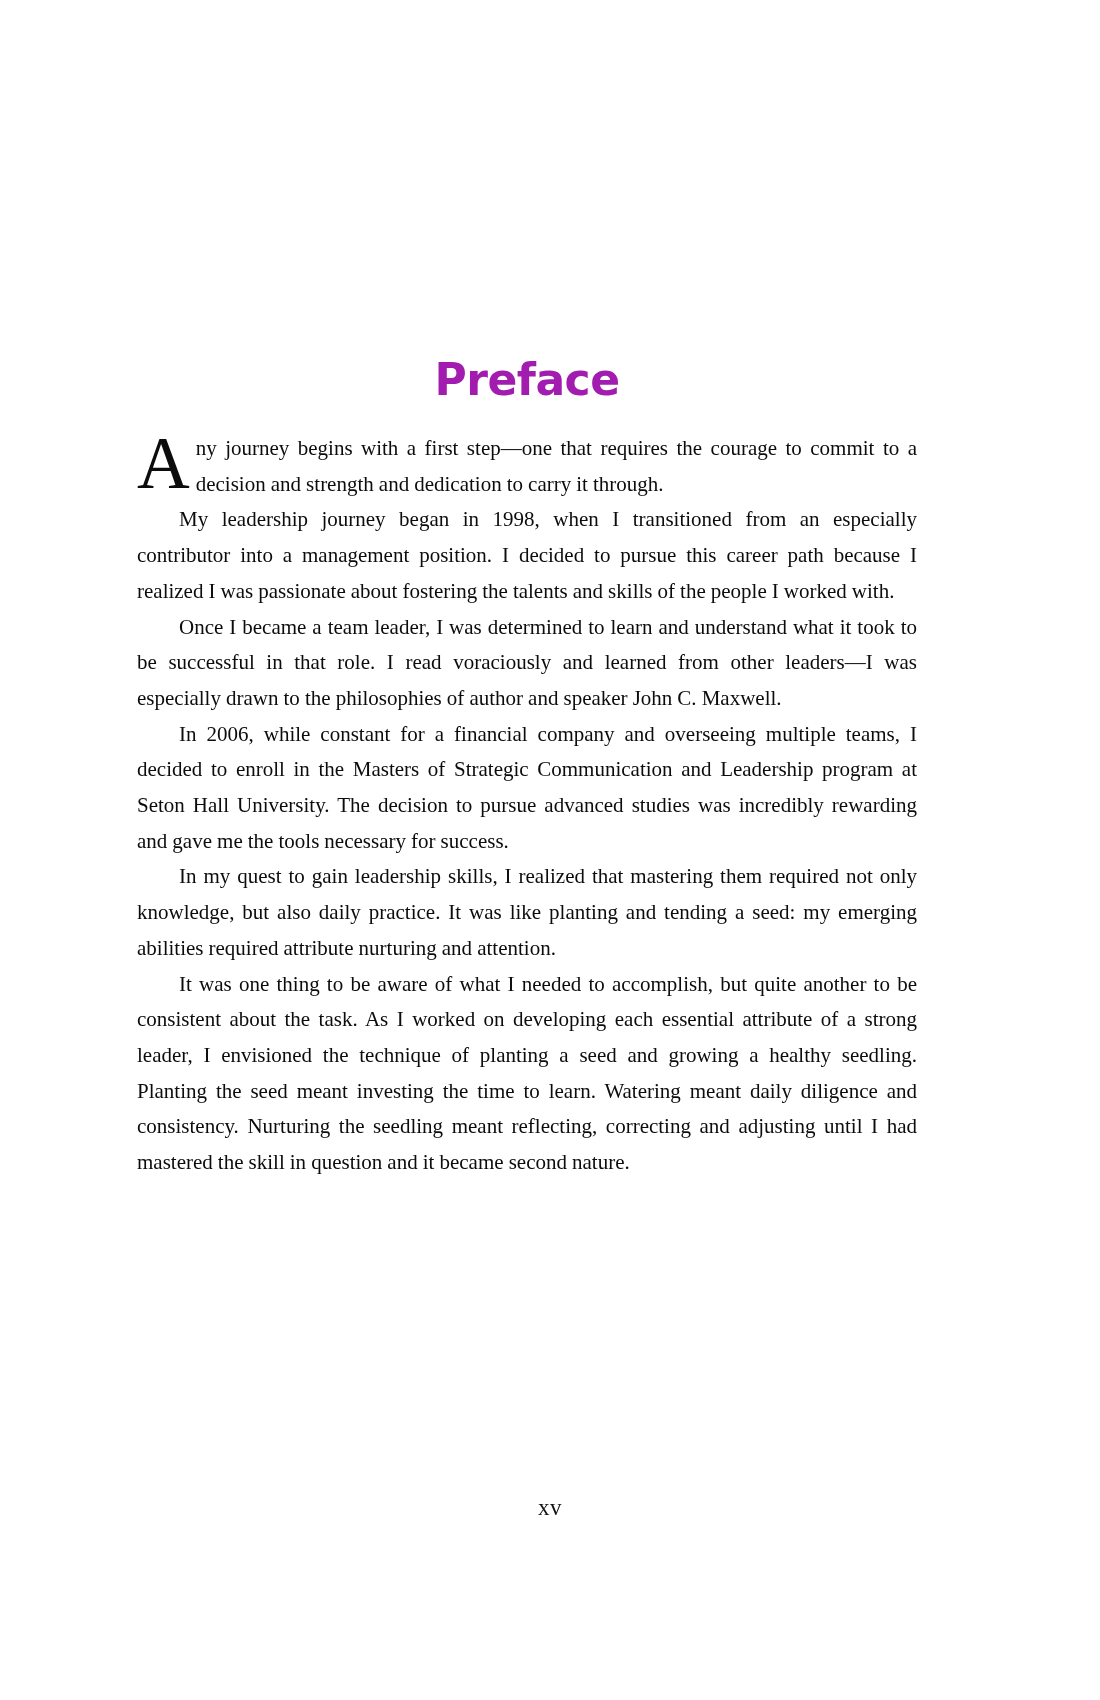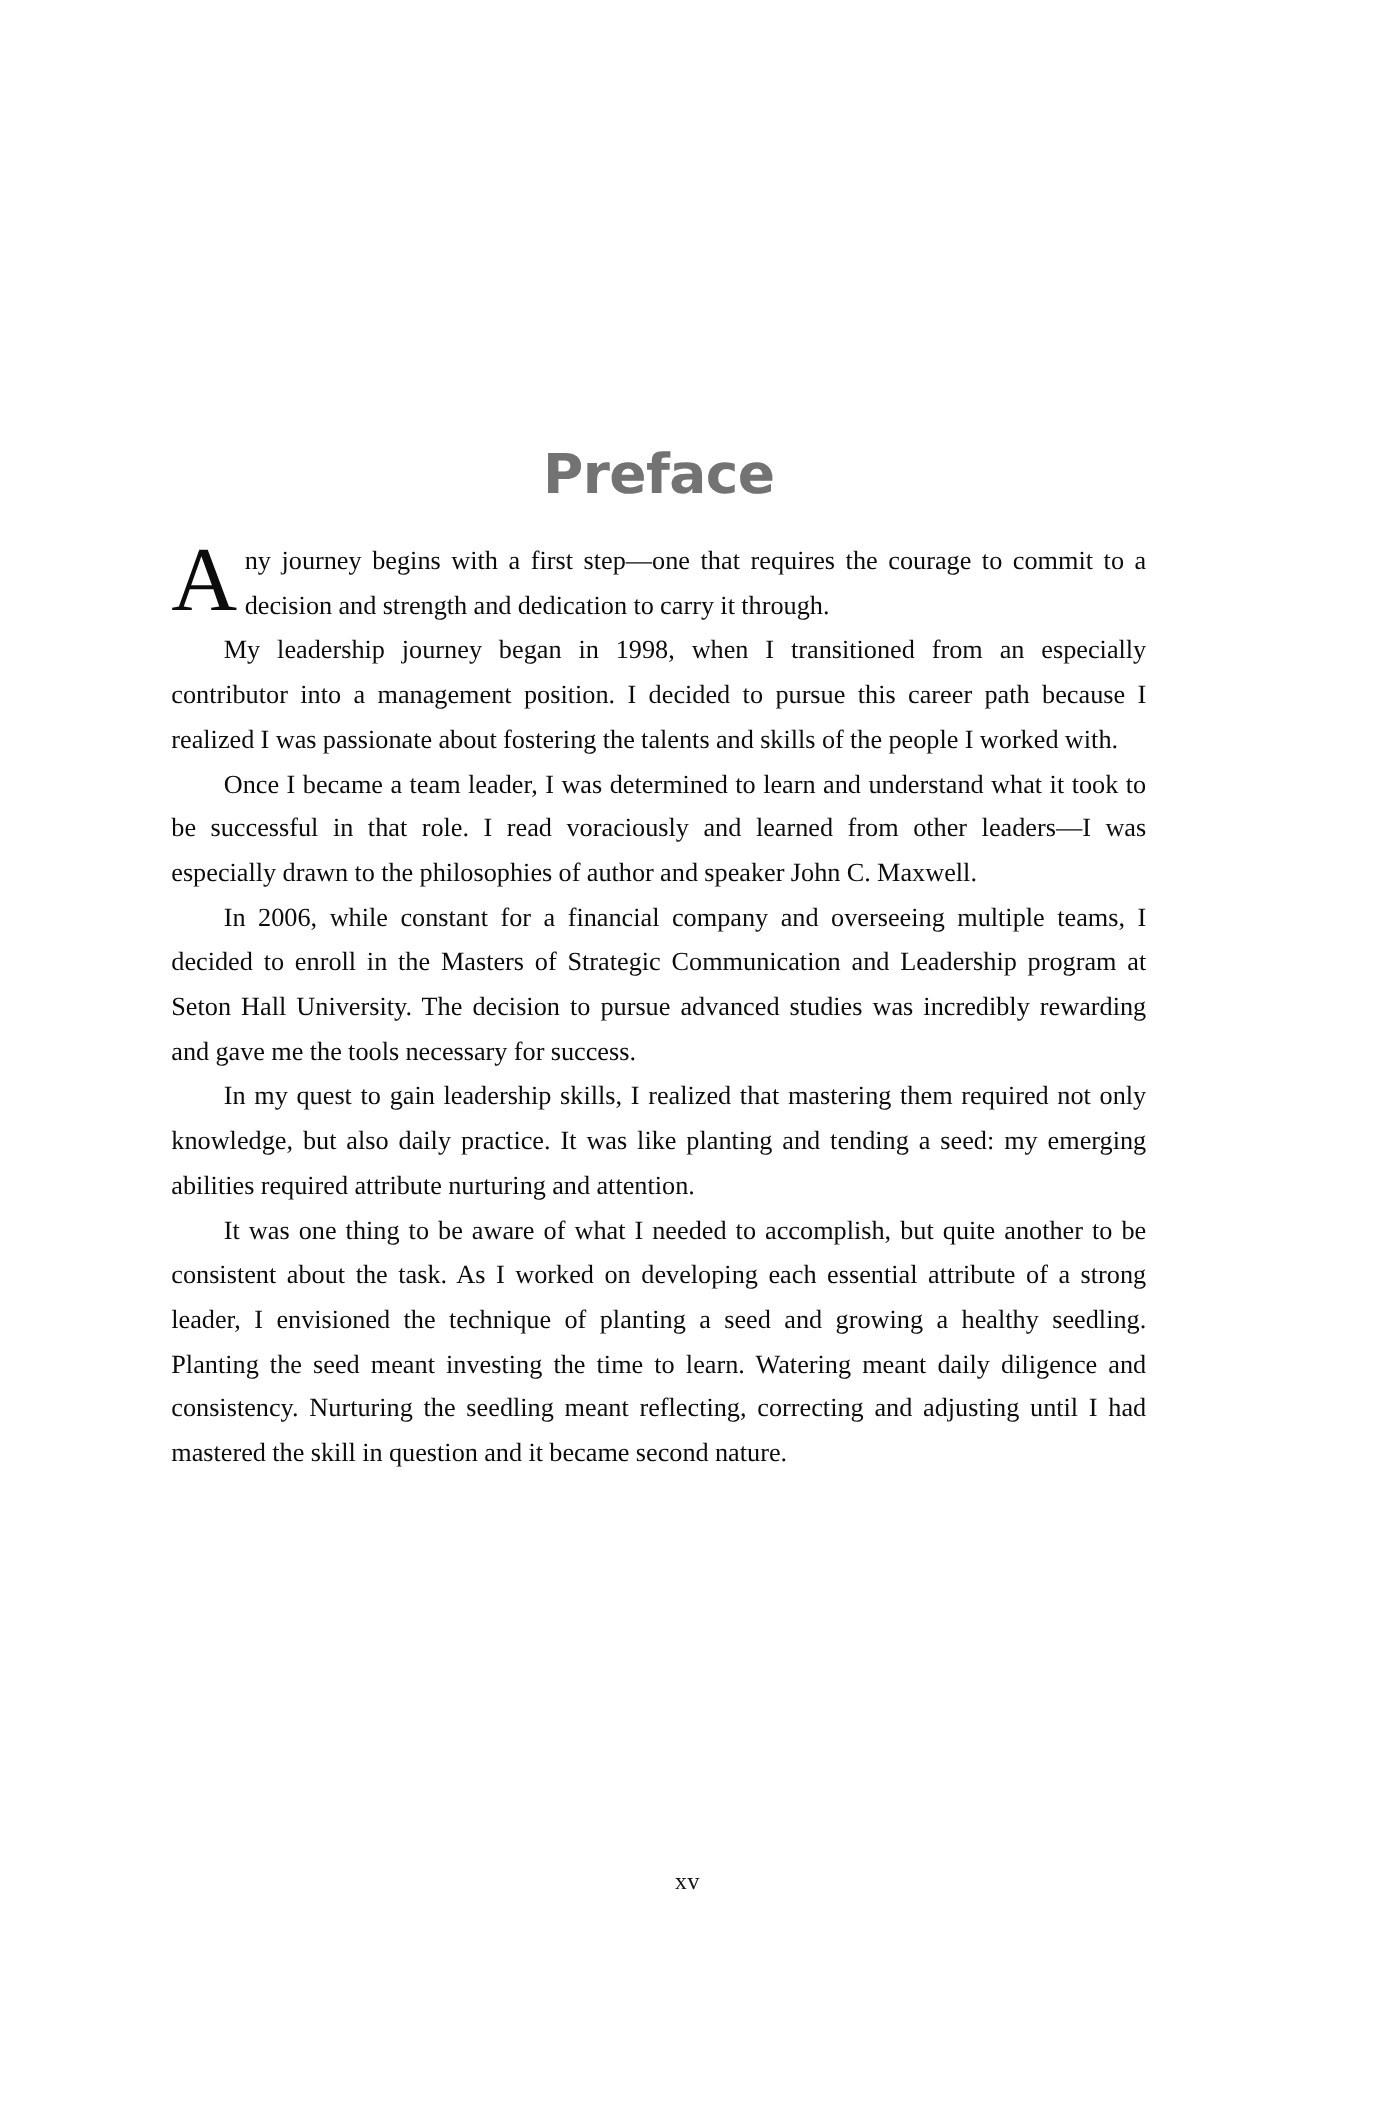--- a/index.html
+++ b/index.html
@@ -20,21 +20,21 @@
     left: 137px;
     top: 0;
     width: 780px;
   }
   .chapter-title {
     font-family: "DejaVu Sans", sans-serif;
     font-weight: bold;
     font-size: 44px;
     letter-spacing: -0.5px;
     text-align: center;
-    color: #737373;
+    color: #a21caf;
     margin: 0;
     padding-top: 358px;
     line-height: 1.0;
   }
   .body-block {
     margin-top: 29px;
   }
   p.para {
     font-family: "Liberation Serif", "DejaVu Serif", serif;
     font-size: 21px;
@@ -62,21 +62,21 @@
     margin-left: 0px;
     color: #0c0c0c;
   }
   .folio {
     position: absolute;
     left: 0;
     right: 0;
     top: 1495px;
     text-align: center;
     font-family: "Liberation Serif", "DejaVu Serif", serif;
-    font-size: 19px;
+    font-size: 23px;
     color: #141414;
     letter-spacing: 0.4px;
   }
 </style>
 </head>
 <body>
 
 <div class="page">
 
   <div class="text-column">

